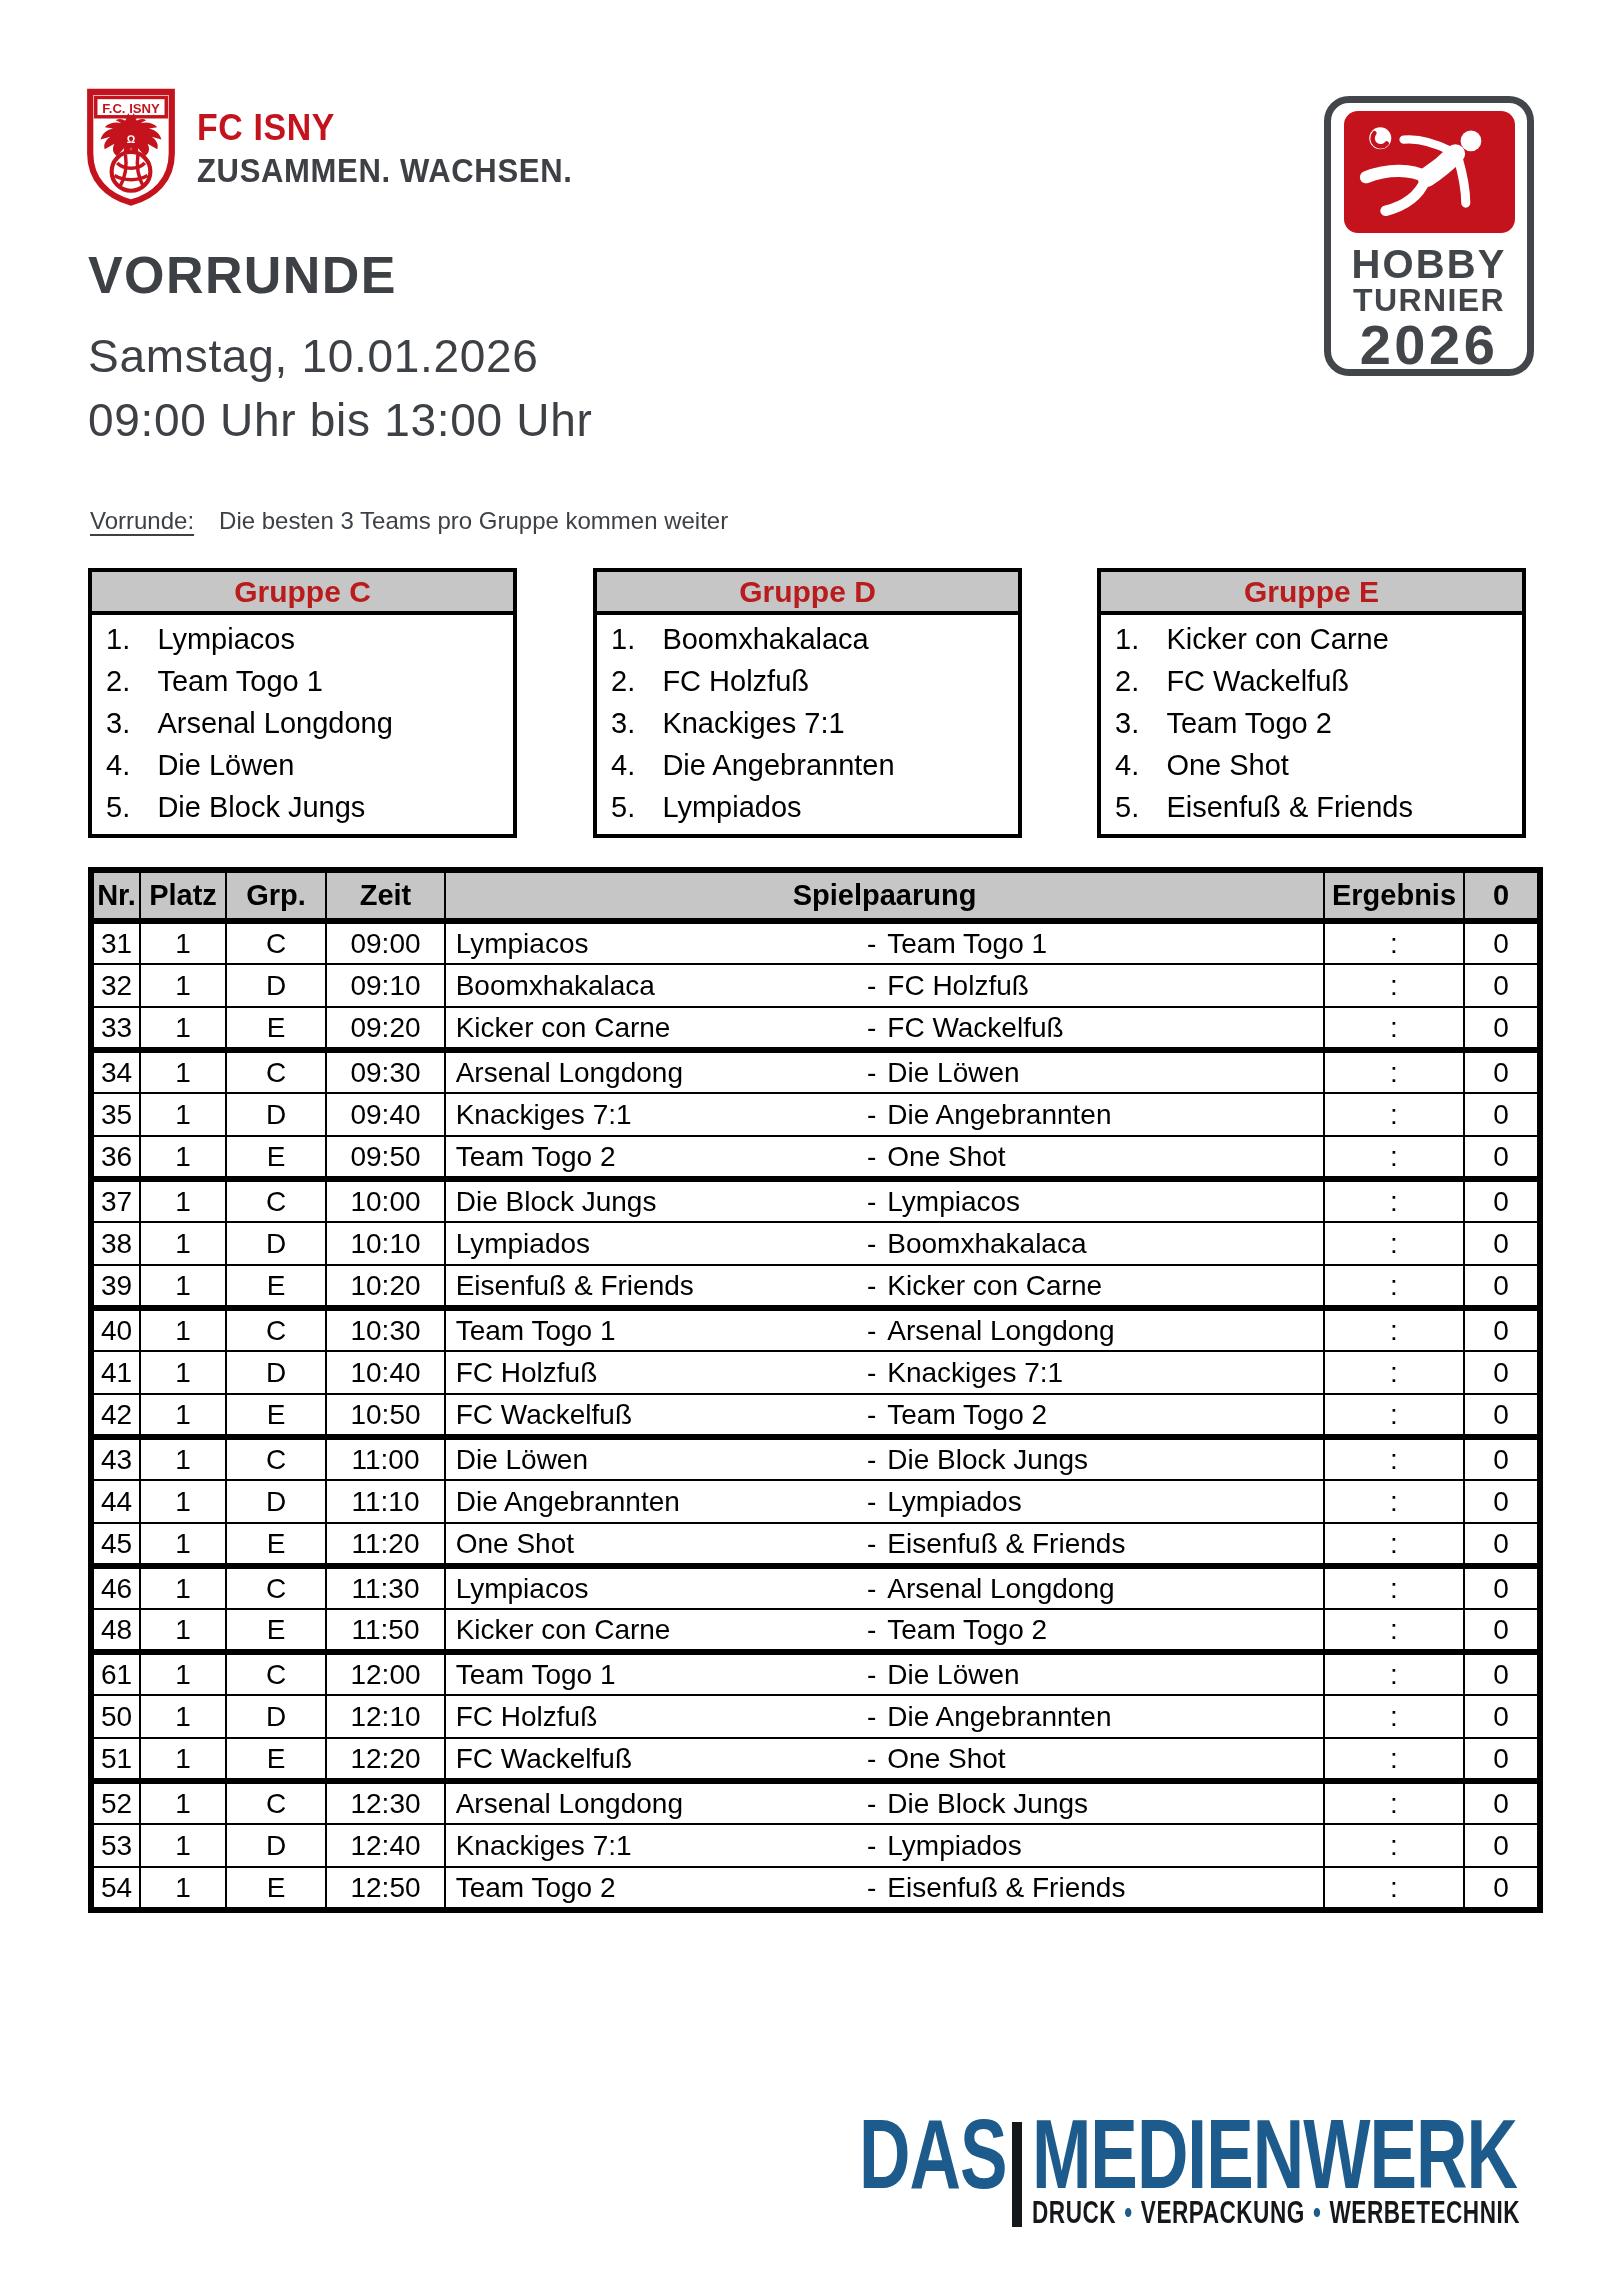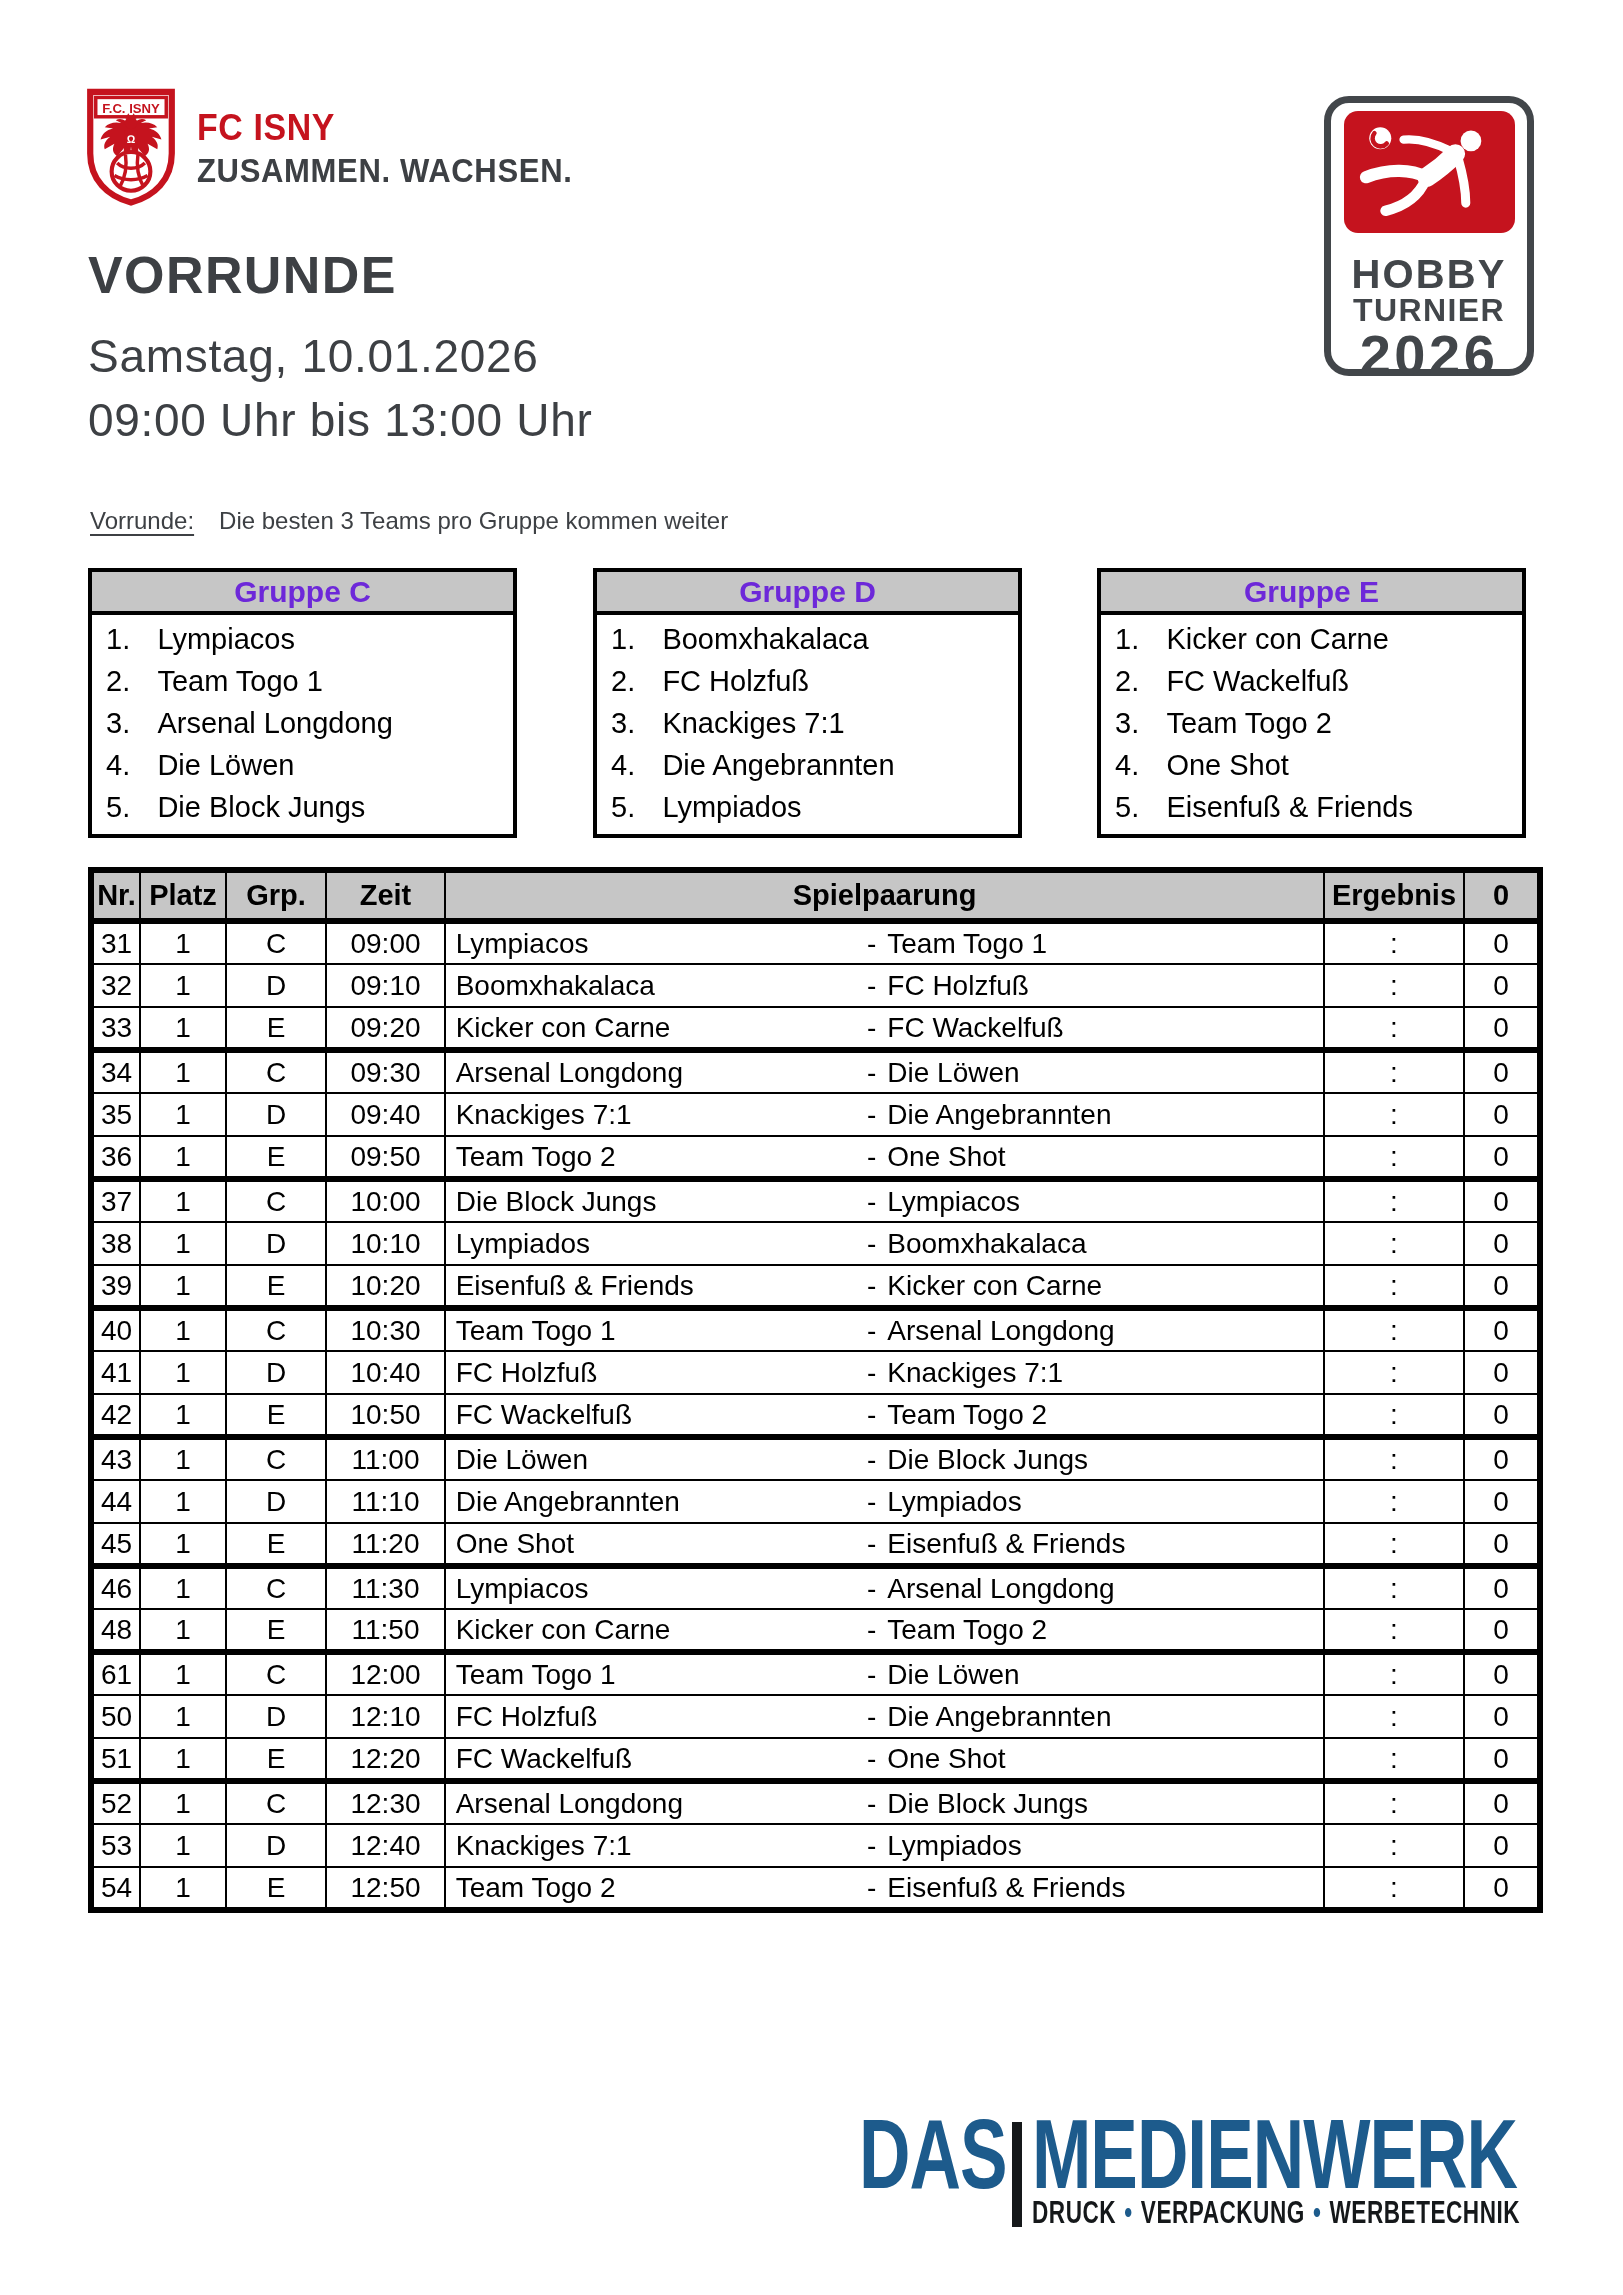--- a/index.html
+++ b/index.html
@@ -18,40 +18,40 @@
   .crest{position:absolute;left:84px;top:87px;width:94px;height:119px;}
   .club-block{position:absolute;left:197px;top:108px;}
   .club-name{font-size:36px;font-weight:bold;color:var(--red);line-height:39px;letter-spacing:0.7px;transform:scaleX(.94);transform-origin:left;}
   .club-tagline{font-size:33px;font-weight:bold;color:var(--dark);line-height:35px;margin-top:5.6px;letter-spacing:0.7px;transform:scaleX(.94);transform-origin:left;}
 
   
   .hobby{position:absolute;left:1324px;top:96px;width:210px;height:280px;border:7.6px solid var(--logo-dark);border-radius:25px;background:#fff;}
   .hobby-red{margin:8.3px 12.5px 0;height:122px;background:var(--red);border-radius:14px;position:relative;overflow:hidden;}
   .hobby-red svg{position:absolute;left:0;top:0;width:100%;height:100%;}
   .hobby-word{Text-align:center;color:var(--logo-dark);font-weight:bold;text-align:center;}
-  .hobby-w1{margin-top:21px;font-size:40px;line-height:40px;letter-spacing:2.1px;}
+  .hobby-w1{margin-top:11px;font-size:40px;line-height:40px;letter-spacing:2.1px;}
   .hobby-w2{font-size:32px;line-height:33px;letter-spacing:1.4px;}
   .hobby-w3{font-size:56px;line-height:56px;letter-spacing:3.5px;}
 
   
   .title-block{position:absolute;left:88px;top:247px;color:var(--dark);}
   .title-main{font-size:52px;font-weight:bold;line-height:57px;letter-spacing:1.4px;}
   .title-date{font-size:46px;font-weight:400;line-height:64px;margin-top:20px;letter-spacing:0.7px;}
   .title-time{font-size:46px;font-weight:400;line-height:64px;letter-spacing:0.7px;}
 
   
   .note{position:absolute;left:90px;top:505px;font-size:24px;color:var(--dark);line-height:32px;}
   .note-label{text-decoration:underline;text-underline-offset:4.9px;margin-right:25px;}
 
   
   .groups-row{position:absolute;left:0;top:568px;width:1623px;height:264px;}
   .group-box{position:absolute;top:0;width:429px;border:4.9px solid #000;background:#fff;}
   .group-box.g0{left:88px;} .group-box.g1{left:593px;} .group-box.g2{left:1097px;}
   .group-header{height:43px;background:var(--silver);border-bottom:4.9px solid #000;display:flex;align-items:center;justify-content:center;}
-  .group-title{font-size:30px;font-weight:bold;color:#6d28d9;}
+  .group-title{font-size:30px;font-weight:bold;color:#b91c1c;}
   .group-list{padding:3.5px 0 5.6px;}
   .group-item{display:flex;align-items:center;height:42px;font-size:29px;color:#000;}
   .team-num{width:46px;padding-left:14px;}
   .team-name{margin-left:19.4px;white-space:nowrap;}
 
   
   .sched-wrap{position:absolute;left:88px;top:867px;width:1449px;}
   table.sched{border-collapse:collapse;width:100%;table-layout:fixed;border:6.2px solid #000;}
   .sched th,.sched td{border:2.8px solid #000;overflow:hidden;white-space:nowrap;}
   .sched th{background:var(--silver);height:51px;font-size:29px;font-weight:bold;text-align:center;border-bottom:6.2px solid #000;}

